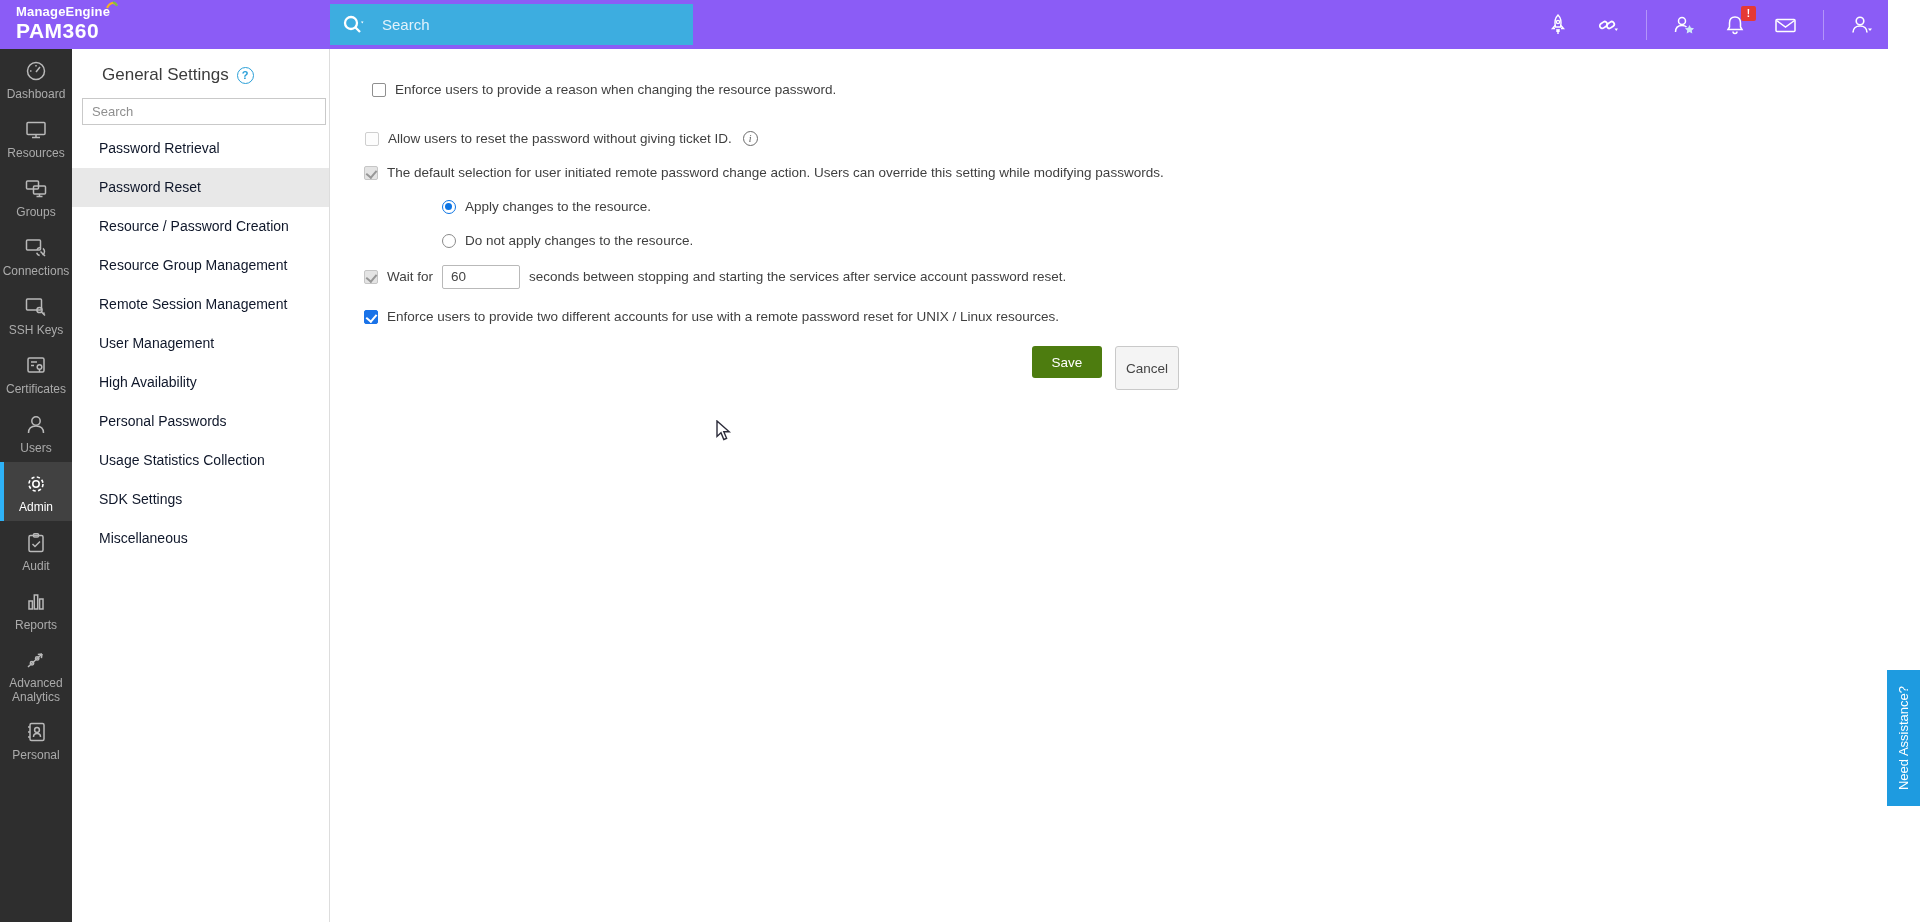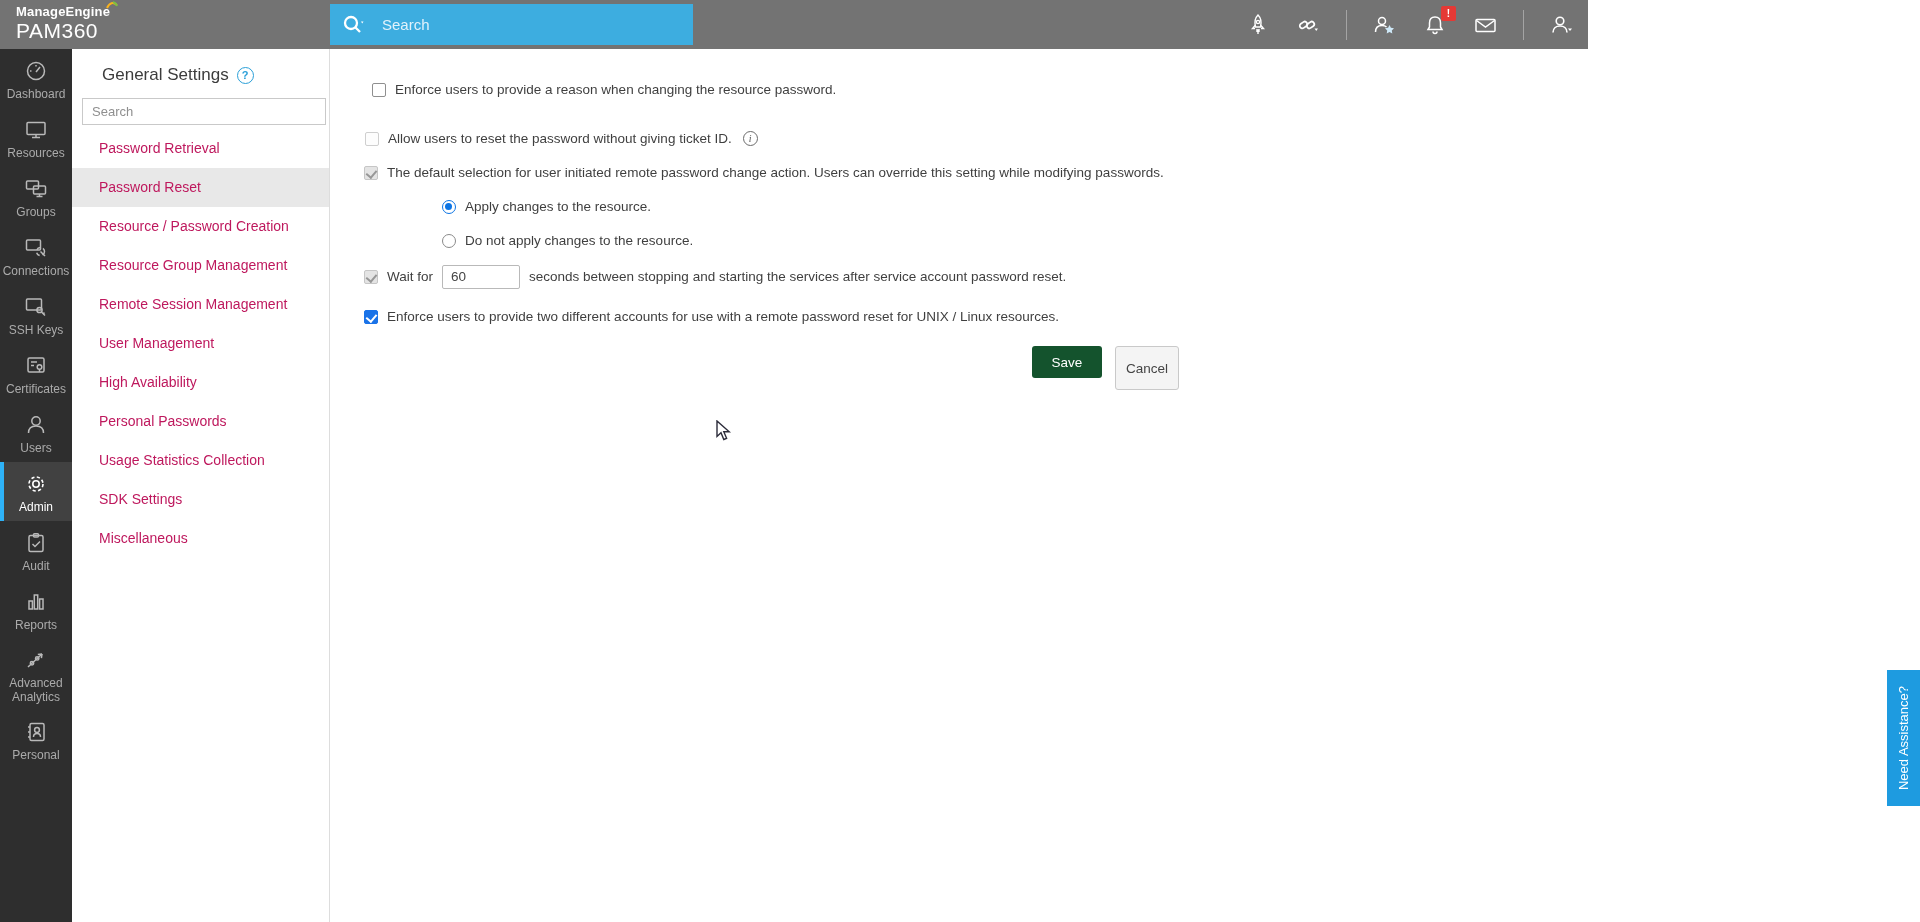--- a/index.html
+++ b/index.html
@@ -1,25 +1,25 @@
 <!DOCTYPE html>
 <html><head>
 <meta charset="utf-8">
 <style>
   * { margin:0; padding:0; box-sizing:border-box; }
   html,body { width:1920px; height:922px; overflow:hidden;
     font-family:"Liberation Sans", sans-serif; background:#fff; }
 
   
-  .topbar { position:absolute; left:0; top:0; width:1588px; height:49px;
-    background:#737373; z-index:5; }
+  .topbar { position:absolute; left:0; top:0; width:1888px; height:49px;
+    background:#8b5cf6; z-index:5; }
   .logo { position:absolute; left:16px; top:5px; color:#fff; line-height:1.1; }
   .logo .l1 { font-size:13px; font-weight:bold; letter-spacing:.2px; position:relative; }
   .logo .l1 .swoosh { position:absolute; right:-8px; top:-4px; width:12px; height:10px; }
-  .logo .l2 { font-size:21px; font-weight:normal; letter-spacing:.5px; }
+  .logo .l2 { font-size:21px; font-weight:bold; letter-spacing:.5px; }
 
   .hsearch { position:absolute; left:330px; top:4px; width:363px; height:41px;
     background:#3dade0; display:flex; align-items:center; }
   .hsearch .mag { margin-left:12px; display:flex; align-items:center; }
   .hsearch input { background:transparent; border:none; outline:none; color:#fff;
     font-size:15px; margin-left:16px; width:280px; font-family:inherit; }
   .hsearch input::placeholder { color:#eaf6fd; opacity:.95; }
 
   .hicons { position:absolute; right:14px; top:0; height:49px; display:flex;
     align-items:center; gap:26px; }
@@ -52,21 +52,21 @@
   .panel-title { margin:16px 0 0 30px; font-size:17px; color:#3c3c3c;
     display:flex; align-items:center; gap:8px; }
   .help-ic { width:17px; height:17px; border:1.5px solid #2a9fd8; border-radius:50%;
     color:#2a9fd8; font-size:11px; font-weight:bold; display:inline-flex;
     align-items:center; justify-content:center; cursor:pointer; }
   .panel-search { margin:13px 0 4px 10px; width:244px; height:27px;
     border:1px solid #c9c9c9; font-size:13px; color:#555; padding:0 9px;
     outline:none; font-family:inherit; }
   .panel-search::placeholder { color:#8f8f8f; }
   .pitem { height:39px; line-height:39px; padding-left:27px; font-size:14px;
-    color:#be185d; cursor:pointer; }
+    color:#0f172a; cursor:pointer; }
   .pitem.selected { background:#e8e8e8; }
 
   
   .main { position:absolute; left:330px; top:49px; width:1590px; height:873px;
     background:#fff; }
   .row { position:absolute; display:flex; align-items:center; gap:9px;
     font-size:13.5px; color:#3f3f3f; }
   .cb { width:14px; height:14px; border:1px solid #8f8f8f; border-radius:2px;
     background:#fff; position:relative; flex:0 0 auto; cursor:pointer; }
   .cb.dis { border-color:#cfcfcf; background:#fdfdfd; cursor:default; }
@@ -81,21 +81,21 @@
   .radio.sel { border:1.5px solid #0b74e4; }
   .radio.sel::after { content:""; position:absolute; left:2px; top:2px; width:7px;
     height:7px; border-radius:50%; background:#0b74e4; }
   .info-ic { width:15px; height:15px; border:1.2px solid #6b6b6b; border-radius:50%;
     color:#555; font-size:10px; font-style:italic; font-family:"Liberation Serif",serif;
     display:inline-flex; align-items:center; justify-content:center; margin-left:2px;
     cursor:pointer; }
   .wait-input { width:78px; height:24px; border:1px solid #b9b9b9; border-radius:2px;
     font-size:13.5px; color:#444; padding:0 8px; outline:none; font-family:inherit; }
   .btn-row { position:absolute; left:702px; top:297px; display:flex; gap:13px; }
-  .btn-save { width:70px; height:32px; background:#14532d; color:#fff; border:none;
+  .btn-save { width:70px; height:32px; background:#4d7c0f; color:#fff; border:none;
     border-radius:3px; font-size:13.5px; cursor:pointer; font-family:inherit; }
   .btn-cancel { width:64px; height:44px; background:#f4f4f4; color:#444;
     border:1px solid #c9c9c9; border-radius:3px; font-size:13.5px; cursor:pointer;
     font-family:inherit; }
 
   
   .assist { position:absolute; right:0; top:670px; width:33px; height:136px;
     background:#1e9be0; color:#fff; cursor:pointer; display:flex; align-items:center;
     justify-content:center; z-index:9; }
   .assist span { writing-mode:vertical-rl; transform:rotate(180deg); font-size:13px; }

